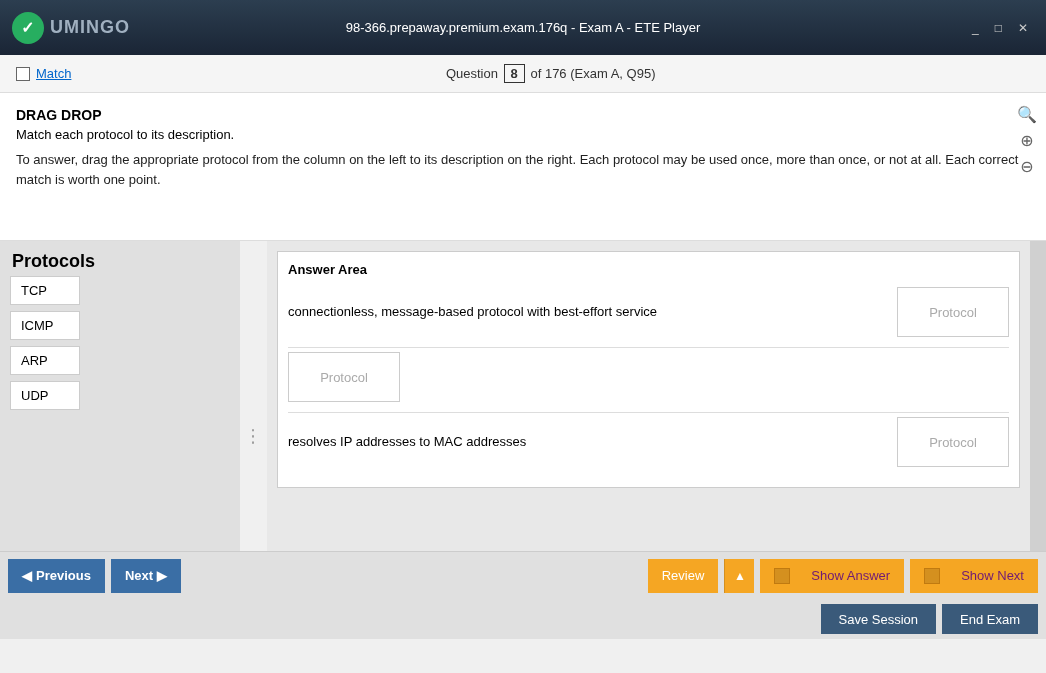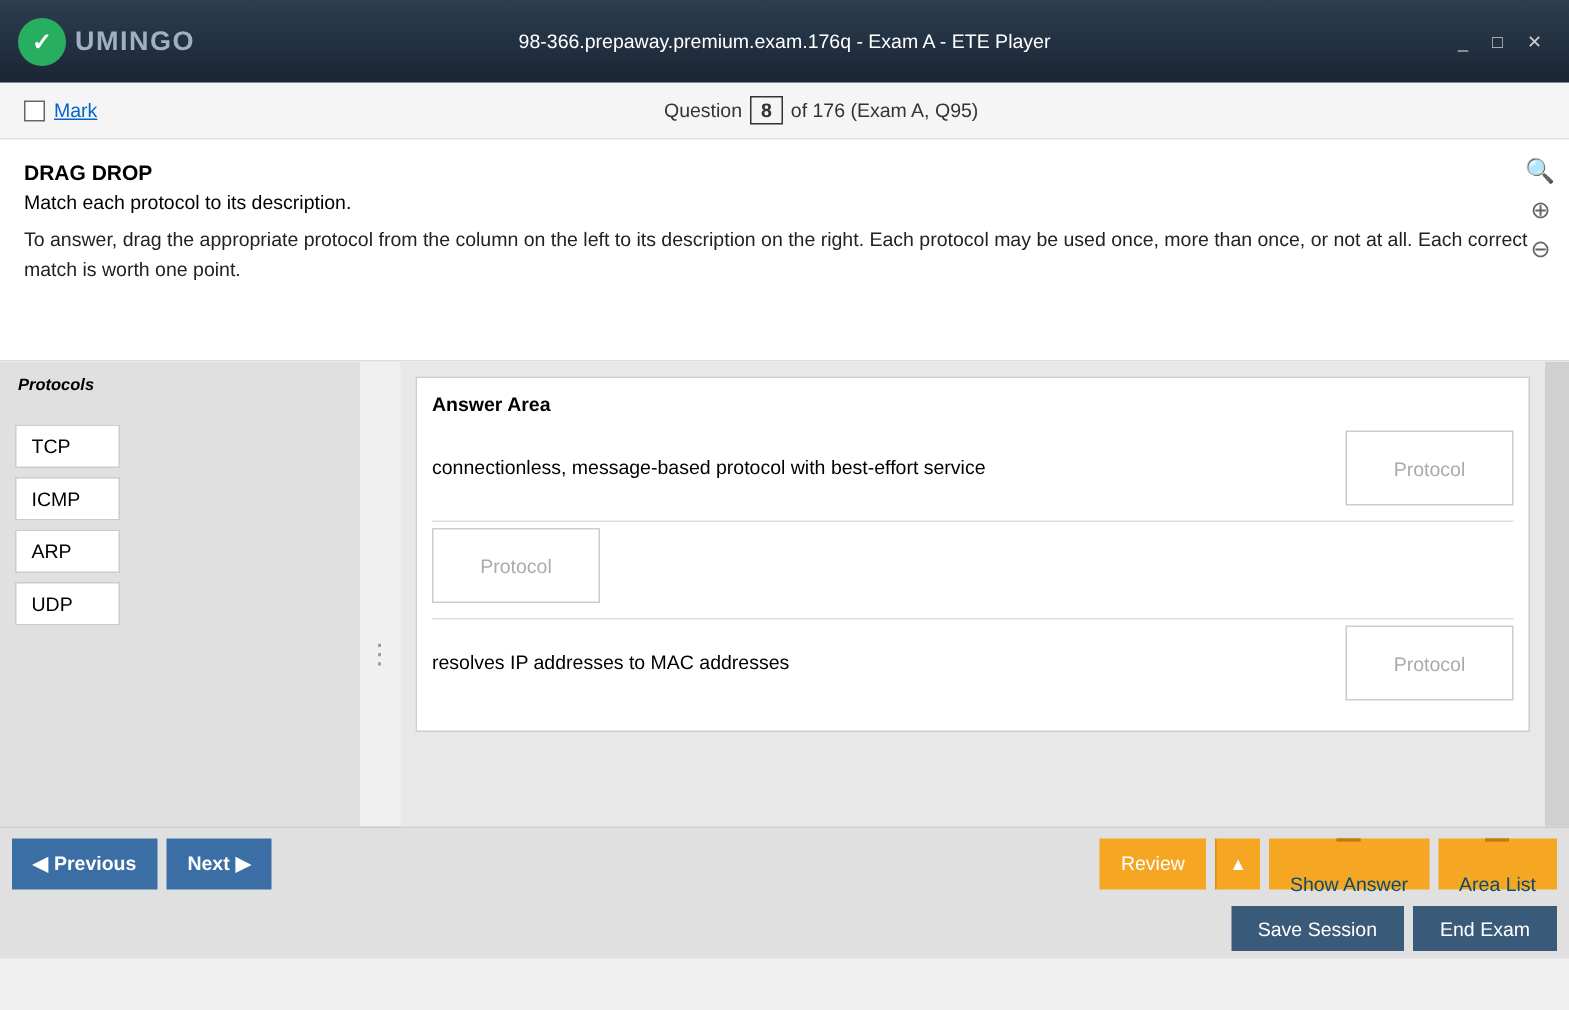--- a/index.html
+++ b/index.html
@@ -92,21 +92,21 @@
     }
     .zoom-controls {
       position: absolute; right: 8px; top: 10px;
       display: flex; flex-direction: column; align-items: center; gap: 4px;
     }
     .zoom-btn {
       width: 22px; height: 22px; background: none; border: none; cursor: pointer;
       font-size: 16px; color: #666; display: flex; align-items: center; justify-content: center;
     }
     .protocols-header {
-      font-weight: bold; font-size: 11px; margin-bottom: 20px; padding-left: 2px; font-style: italic;
+      font-weight: bold; font-size: 18px; margin-bottom: 4px; padding-left: 2px;
     }
     .protocol-item {
       background: white;
       border: 1px solid #ccc;
       padding: 6px 10px;
       margin-bottom: 6px;
       font-size: 13px;
       cursor: grab;
       width: 70px;
     }
@@ -201,25 +201,24 @@
       font-size: 12px;
       cursor: pointer;
       display: flex; align-items: center; justify-content: center;
     }
 
     .show-answer-btn, .show-list-btn {
       height: 34px;
       display: flex; align-items: center; gap: 21px;
       padding: 0 14px;
       background: #f5a623;
-      color: #0c4a6e;
-      border: none;
-      font-size: 13px;
-      cursor: pointer;
-      flex-direction: column;
+      color: #701a75;
+      border: none;
+      font-size: 13px;
+      cursor: pointer;
     }
     .toggle-square {
       width: 16px; height: 16px;
       background: #d4901f;
       border: 1px solid #c07a10;
       display: inline-block;
     }
 
     
     .bottom-action-bar {
@@ -262,21 +261,21 @@
   <div class="window-controls">
     <button class="win-btn">_</button>
     <button class="win-btn">□</button>
     <button class="win-btn">✕</button>
   </div>
 </div>
 
 <div class="question-header">
   <div class="mark-area">
     <div class="mark-checkbox"></div>
-    <span class="mark-label">Mark</span>
+    <span class="mark-label">Match</span>
   </div>
   <div class="question-number">
     <span>Question</span>
     <span class="q-num-box">8</span>
     <span>of 176 (Exam A, Q95)</span>
   </div>
 </div>
 
 <div class="content-area">
   <div class="drag-drop-title">DRAG DROP</div>
@@ -345,21 +344,21 @@
     <span>▲</span>
   </button>
 
   <button class="show-answer-btn">
     <span class="toggle-square"></span>
     <span>Show Answer</span>
   </button>
 
   <button class="show-list-btn">
     <span class="toggle-square"></span>
-    <span>Area List</span>
+    <span>Show Next</span>
   </button>
 </div>
 
 <div class="bottom-action-bar">
   <button class="save-session-btn">
     <span>Save Session</span>
   </button>
   <button class="end-exam-btn">
     <span>End Exam</span>
   </button>

